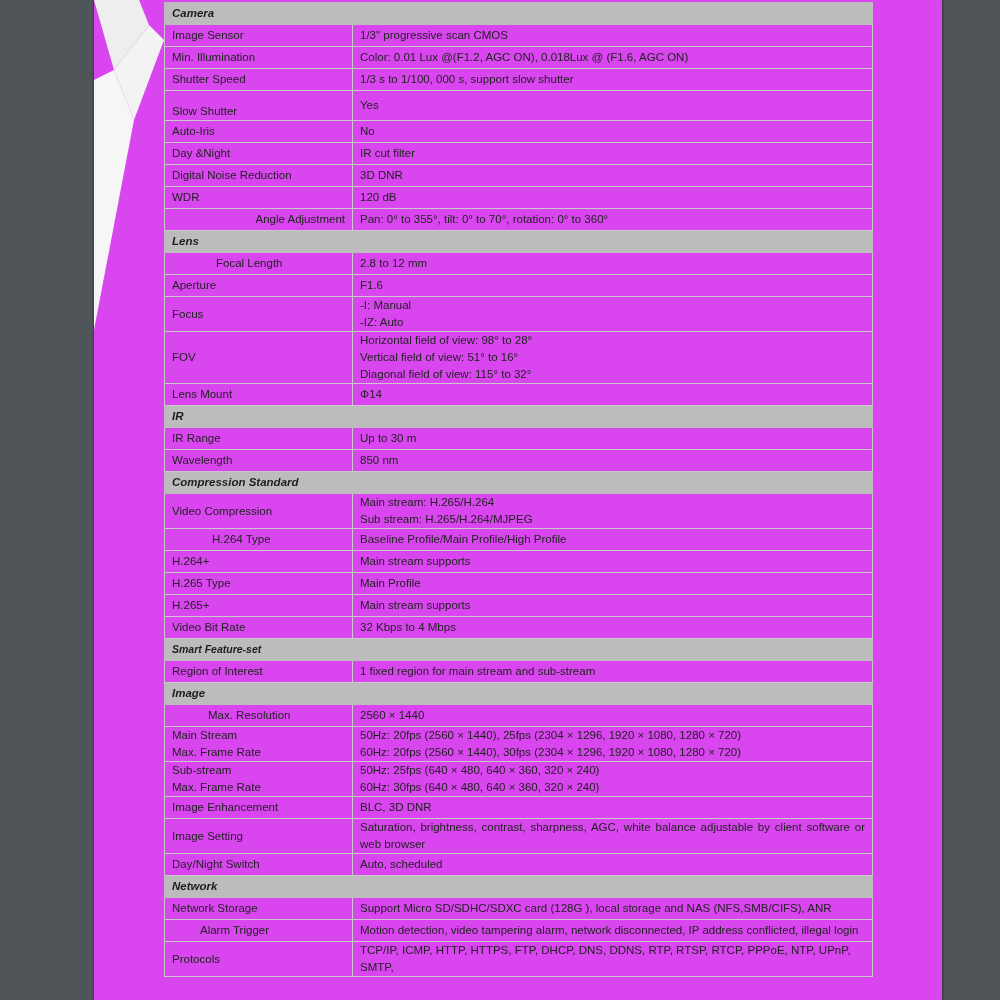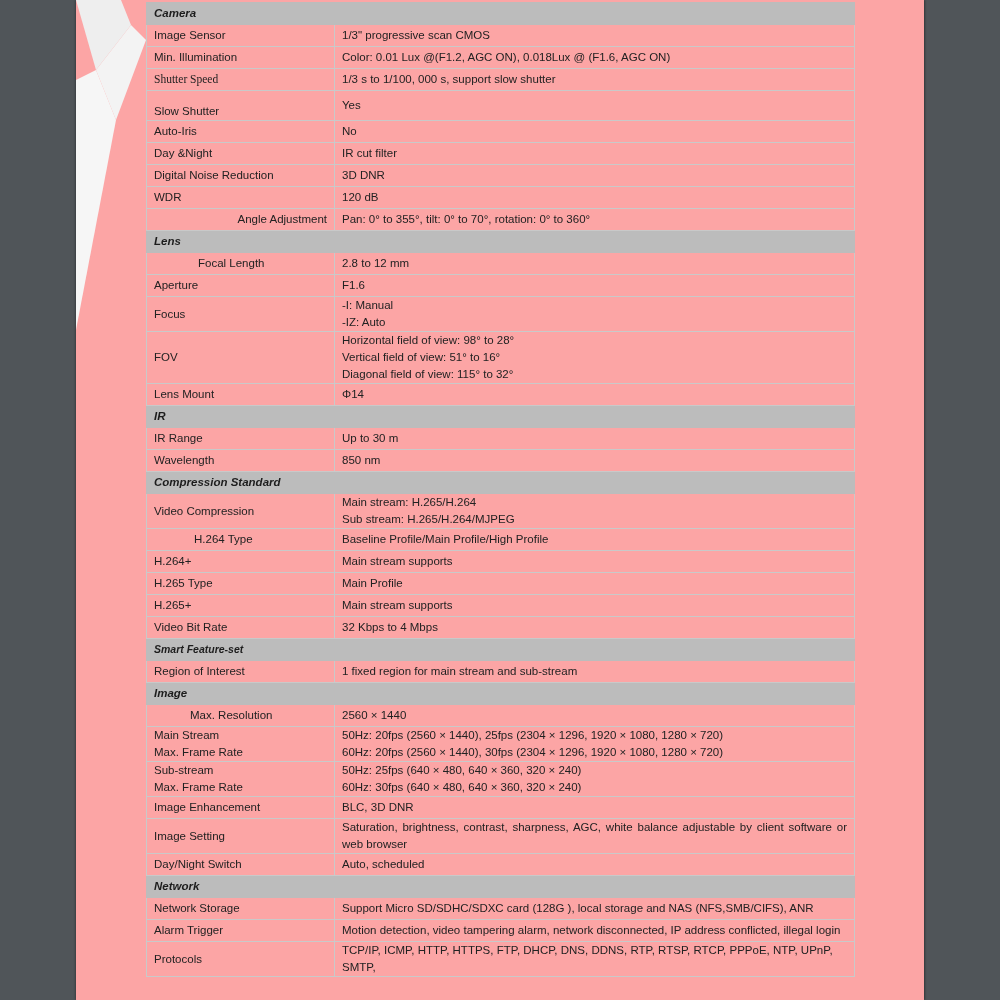--- a/index.html
+++ b/index.html
@@ -3,22 +3,22 @@
 <meta charset="utf-8">
 <style>
   html, body { margin:0; padding:0; }
   body {
     width:1000px; height:1000px; overflow:hidden;
     background:#505559;
     font-family:"Liberation Sans", "DejaVu Sans", sans-serif;
     position:relative;
   }
   .page {
-    position:absolute; left:76px; top:0; width:848px; height:1000px;
-    background:#fca5a5;
+    position:absolute; left:94px; top:0; width:848px; height:1000px;
+    background:#d946ef;
     box-shadow: 1px 0 2px rgba(0,0,0,0.35), -1px 0 2px rgba(0,0,0,0.25);
     overflow:hidden;
   }
   .watermark {
     position:absolute; left:0; top:0; width:70px; height:330px;
   }
   table.spec {
     position:absolute; left:70px; top:2px; width:708px;
     border-collapse:collapse; table-layout:fixed;
     font-size:11.5px; color:#222;
@@ -72,21 +72,21 @@
         <tr class="row">
           <td class="lbl">
             <span class="line" style="display: block;">Min. Illumination</span>
           </td>
           <td class="val">
             <span class="line">Color: 0.01 Lux @(F1.2, AGC ON), 0.018Lux @ (F1.6, AGC ON)</span>
           </td>
         </tr>
         <tr class="row">
           <td class="lbl">
-            <span class="line" style="display: block; font-family: Liberation Serif, serif;">Shutter Speed</span>
+            <span class="line" style="display: block;">Shutter Speed</span>
           </td>
           <td class="val">
             <span class="line">1/3 s to 1/100, 000 s, support slow shutter</span>
           </td>
         </tr>
         <tr class="row">
           <td class="lbl">
             <span class="line" style="display: block; margin-top: 12px;">Slow Shutter</span>
           </td>
           <td class="val">
@@ -322,21 +322,21 @@
         <tr class="row">
           <td class="lbl">
             <span class="line" style="display: block;">Network Storage</span>
           </td>
           <td class="val">
             <span class="line">Support Micro SD/SDHC/SDXC card (128G ), local storage and NAS (NFS,SMB/CIFS), ANR</span>
           </td>
         </tr>
         <tr class="row">
           <td class="lbl">
-            <span class="line" style="display: block;">Alarm Trigger</span>
+            <span class="line" style="display: block; margin-left: 28px;">Alarm Trigger</span>
           </td>
           <td class="val justify">
             <span class="line">Motion detection, video tampering alarm, network disconnected, IP address conflicted, illegal login</span>
           </td>
         </tr>
         <tr class="row">
           <td class="lbl">
             <span class="line" style="display: block;">Protocols</span>
           </td>
           <td class="val">

